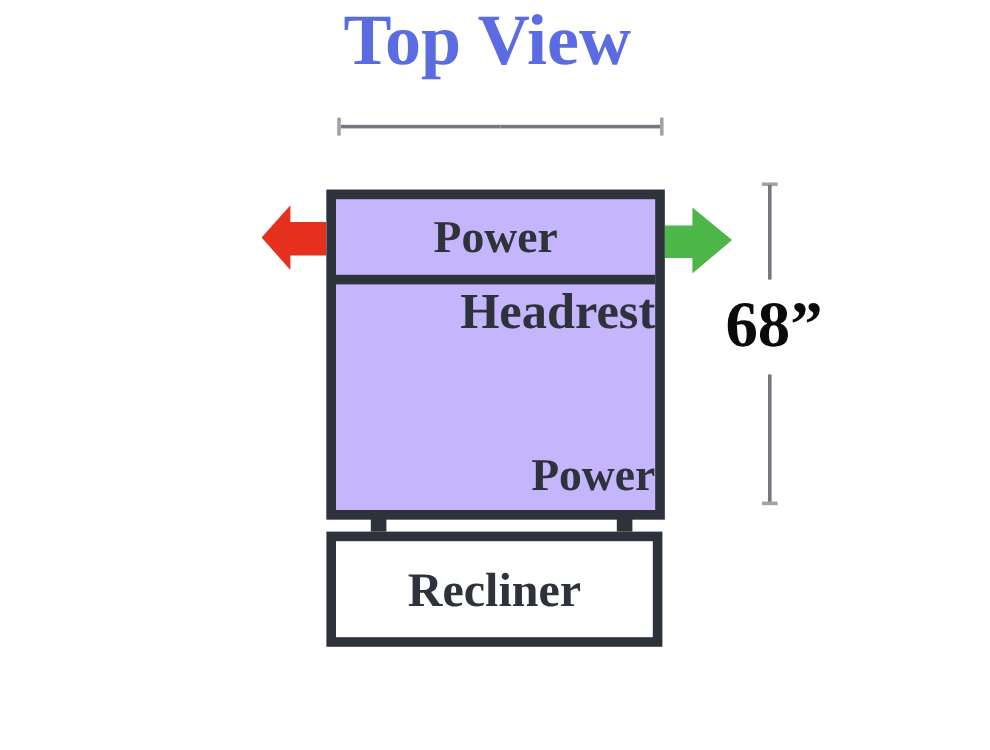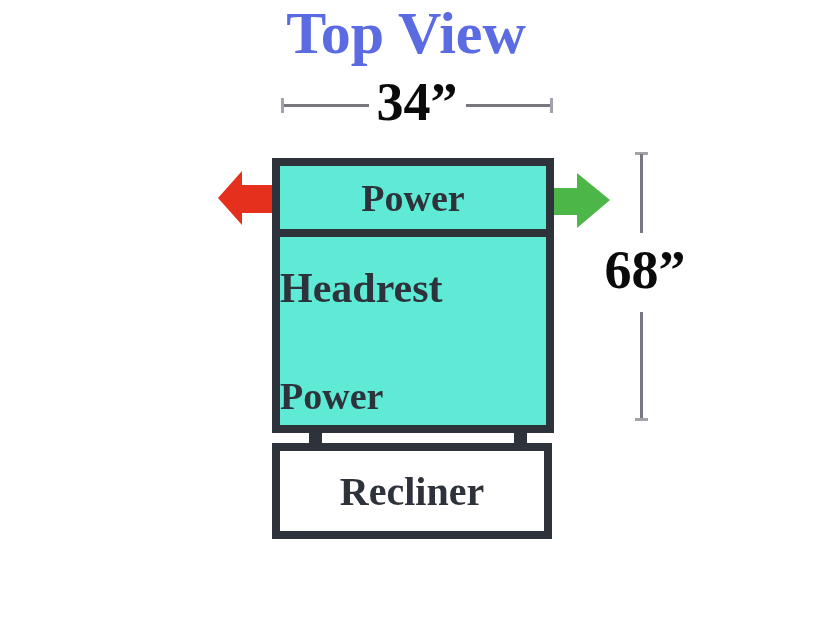--- a/index.html
+++ b/index.html
@@ -38,32 +38,32 @@
     color:var(--dim-text);white-space:nowrap;
   }
   
   .arrow{position:absolute;display:block;}
   .arrow-left{left:218px;top:171px;}
   .arrow-right{left:554px;top:173px;}
   
   .main-box{
     position:absolute;left:272px;top:158px;width:282px;height:275px;
     box-sizing:border-box;border:8px solid var(--charcoal);
-    background:#5eead4;display:flex;flex-direction:column;
+    background:#c4b5fd;display:flex;flex-direction:column;
   }
   .band{
     height:63px;flex:0 0 auto;
     border-bottom:8px solid var(--charcoal);
     display:flex;align-items:center;justify-content:center;
     font-size:38px;font-weight:bold;color:var(--charcoal);
   }
   .body{
     flex:1 1 auto;display:flex;flex-direction:column;
-    align-items:flex-start;justify-content:space-between;
-    padding:30px 0 10px 0;
+    align-items:flex-end;justify-content:space-between;
+    padding:2px 0 10px 0;
   }
   .headrest-label{font-size:42px;font-weight:bold;line-height:1;color:var(--charcoal);}
   .power-bottom-label{font-size:38px;font-weight:bold;line-height:1;color:var(--charcoal);}
   
   .vline{position:absolute;width:3px;background:var(--dim-line);}
   .vline-top{left:640px;top:154px;height:79px;}
   .vline-bottom{left:640px;top:312px;height:108px;}
   .vcap{position:absolute;width:13px;height:3px;background:var(--dim-cap);}
   .vcap-top{left:635px;top:152px;}
   .vcap-bottom{left:635px;top:418px;}
@@ -87,21 +87,20 @@
 </head>
 <body>
 
 <div class="canvas">
 
   <h1 class="title">Top View</h1>
 
   <div class="hdim">
     <span class="htick"></span>
     <span class="hline"></span>
-    <span class="hlabel">34”</span>
     <span class="hline"></span>
     <span class="htick"></span>
   </div>
 
   <svg class="arrow arrow-left" width="54" height="54" viewBox="0 0 54 54" aria-hidden="true">
     <polygon points="0,27 24,0 24,14 54,14 54,42 24,42 24,54" fill="#e5301d"></polygon>
   </svg>
 
   <svg class="arrow arrow-right" width="56" height="55" viewBox="0 0 56 55" aria-hidden="true">
     <polygon points="0,15 23,15 23,0 56,27 23,55 23,42 0,42" fill="#4cb648"></polygon>

